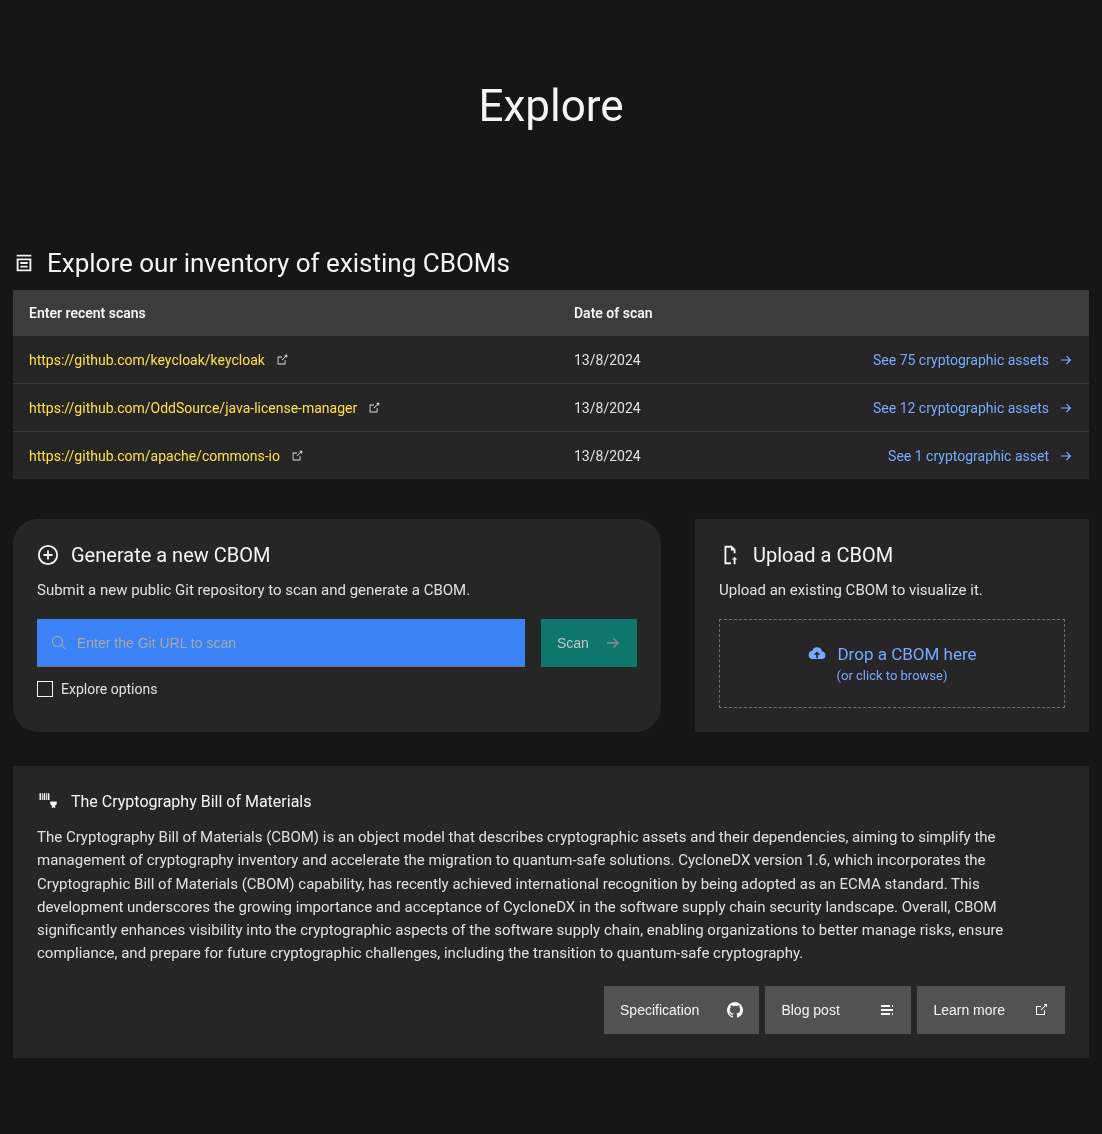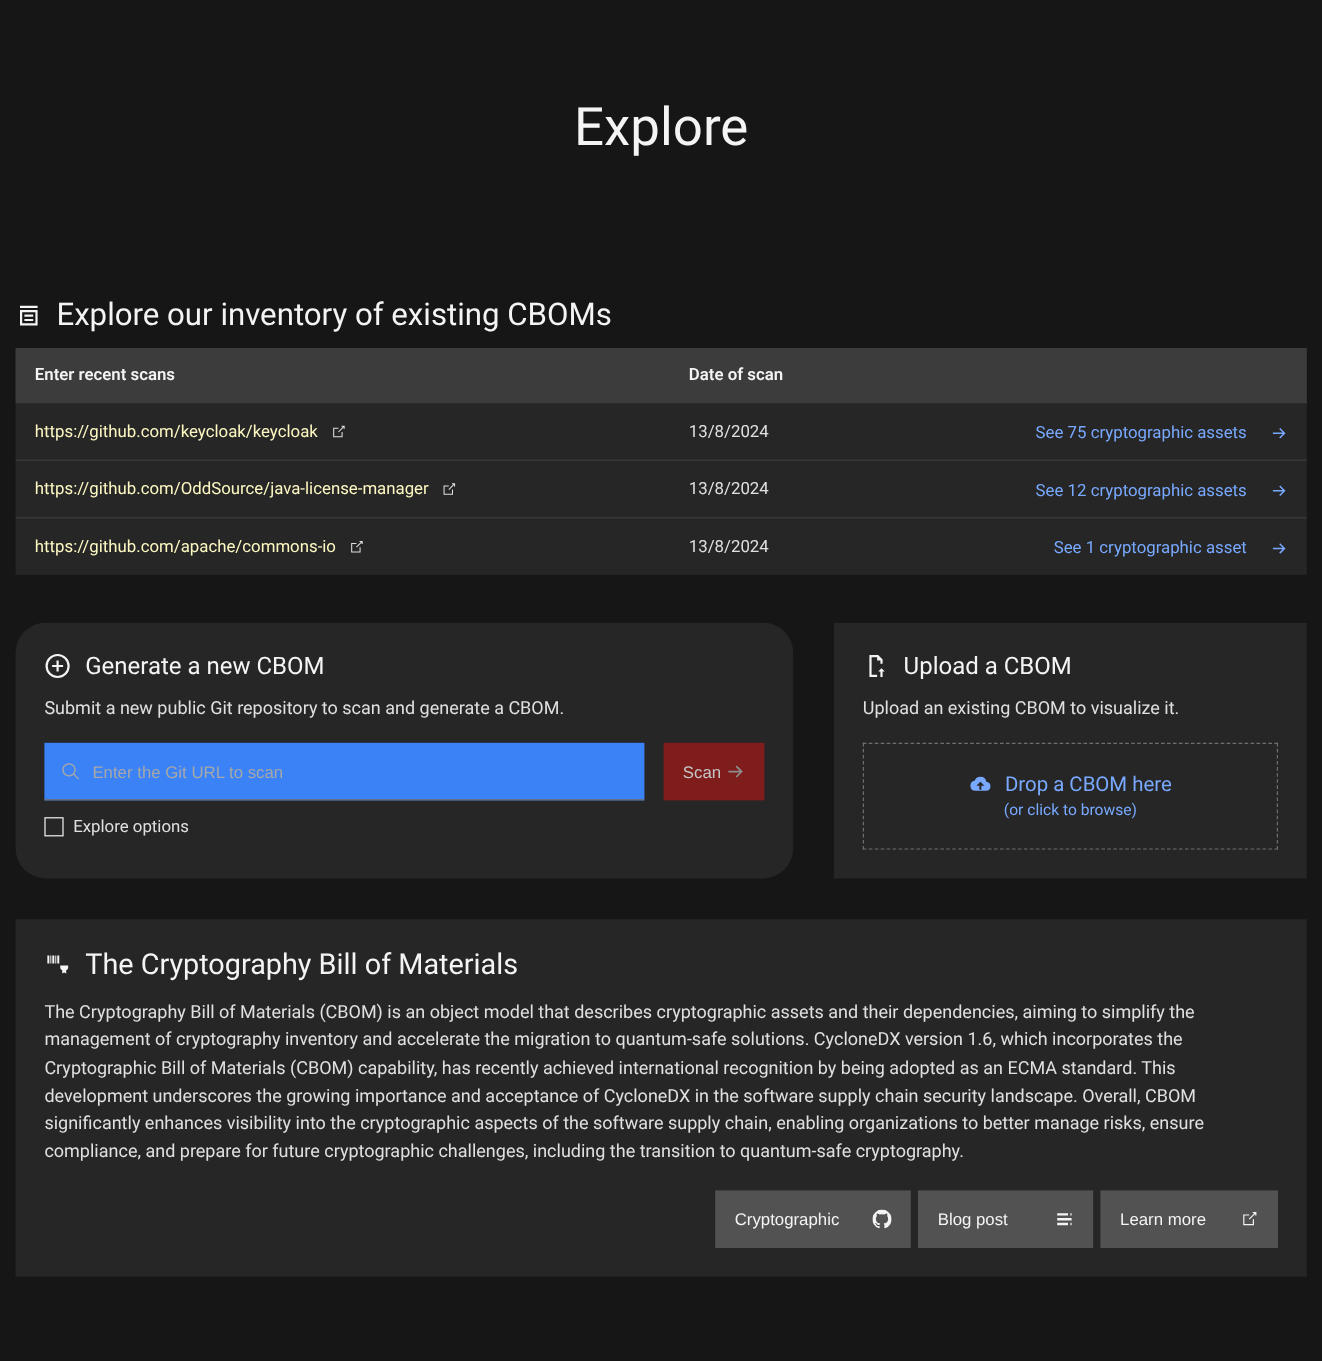--- a/index.html
+++ b/index.html
@@ -68,37 +68,37 @@
       align-items: center;
       padding: 14px 16px;
       border-bottom: 1px solid #3c3c3c;
     }
     .table-row .col1 {
       width: 545px;
       display: flex;
       align-items: center;
       gap: 10px;
       font-size: 14px;
-      color: #fef9c3;
+      color: #fde047;
     }
     .table-row .col2 {
       width: 260px;
       font-size: 14px;
       color: #e0e0e0;
     }
     .table-row .col3 {
       flex: 1;
       text-align: right;
     }
     .link-action {
       color: #78a9ff;
       font-size: 14px;
       display: inline-flex;
       align-items: center;
-      gap: 20px;
+      gap: 10px;
       cursor: pointer;
     }
     .external-icon {
       width: 14px;
       height: 14px;
       fill: #e0e0e0;
     }
     .arrow-icon {
       width: 14px;
       height: 14px;
@@ -155,23 +155,23 @@
       border: none;
       color: #f4f4f4;
       font-size: 14px;
       outline: none;
       margin-left: 10px;
     }
     .scan-input-wrap input::placeholder {
       color: #a8a8a8;
     }
     .scan-button {
-      width: 84px;
+      width: 96px;
       height: 48px;
-      background: #7f1d1d;
+      background: #0f766e;
       border: none;
       color: #c6c6c6;
       font-size: 14px;
       display: flex;
       align-items: center;
       justify-content: space-between;
       padding: 0 16px;
       cursor: pointer;
     }
     .checkbox-row {
@@ -372,26 +372,26 @@
       <div class="drop-sub">(or click to browse)</div>
     </div>
   </div>
 </div>
 
 <div class="info-card">
   <div class="card-header">
     <svg class="icon-sm" viewBox="0 0 24 24">
         <path d="M3 4h2v8H3zm3 0h1v8H6zm2 0h2v8H8zm3 0h1v8h-1zm2 0h2v8h-2zM16 14v2a3 3 0 002 2.83V22l2-1 2 1v-3.17A3 3 0 0024 16v-2z" transform="scale(0.9)"></path>
       </svg>
-    <h3 style="font-size:24px;font-weight:400;">The Cryptography Bill of Materials</h3>
+    <h3 style="font-size:16px;font-weight:400;">The Cryptography Bill of Materials</h3>
   </div>
   <p class="info-desc">The Cryptography Bill of Materials (CBOM) is an object model that describes cryptographic assets and their dependencies, aiming to simplify the management of cryptography inventory and accelerate the migration to quantum-safe solutions. CycloneDX version 1.6, which incorporates the Cryptographic Bill of Materials (CBOM) capability, has recently achieved international recognition by being adopted as an ECMA standard. This development underscores the growing importance and acceptance of CycloneDX in the software supply chain security landscape. Overall, CBOM significantly enhances visibility into the cryptographic aspects of the software supply chain, enabling organizations to better manage risks, ensure compliance, and prepare for future cryptographic challenges, including the transition to quantum-safe cryptography.</p>
   <div class="button-row">
     <button class="action-button">
-      <span>Cryptographic</span>
+      <span>Specification</span>
       <svg class="btn-icon" viewBox="0 0 16 16">
           <path d="M8 0a8 8 0 00-2.53 15.59c.4.07.55-.17.55-.38v-1.5c-2.23.48-2.7-.95-2.7-.95-.36-.92-.89-1.17-.89-1.17-.72-.5.06-.49.06-.49.8.06 1.23.83 1.23.83.71 1.23 1.87.87 2.33.67.07-.52.28-.87.5-1.07-1.78-.2-3.64-.89-3.64-3.95 0-.87.31-1.59.82-2.15-.08-.2-.36-1.02.08-2.12 0 0 .67-.21 2.2.82a7.5 7.5 0 014 0c1.53-1.04 2.2-.82 2.2-.82.44 1.1.16 1.92.08 2.12.51.56.82 1.27.82 2.15 0 3.07-1.87 3.75-3.65 3.95.29.25.54.73.54 1.48v2.2c0 .21.15.46.55.38A8 8 0 008 0z"></path>
         </svg>
     </button>
     <button class="action-button">
       <span>Blog post</span>
       <svg class="btn-icon" viewBox="0 0 16 16">
           <path d="M2 3h9v2H2zm0 4h12v2H2zm0 4h9v2H2zM14 3h-1v2h1zm0 8h-1v2h1z"></path>
         </svg>
     </button>

